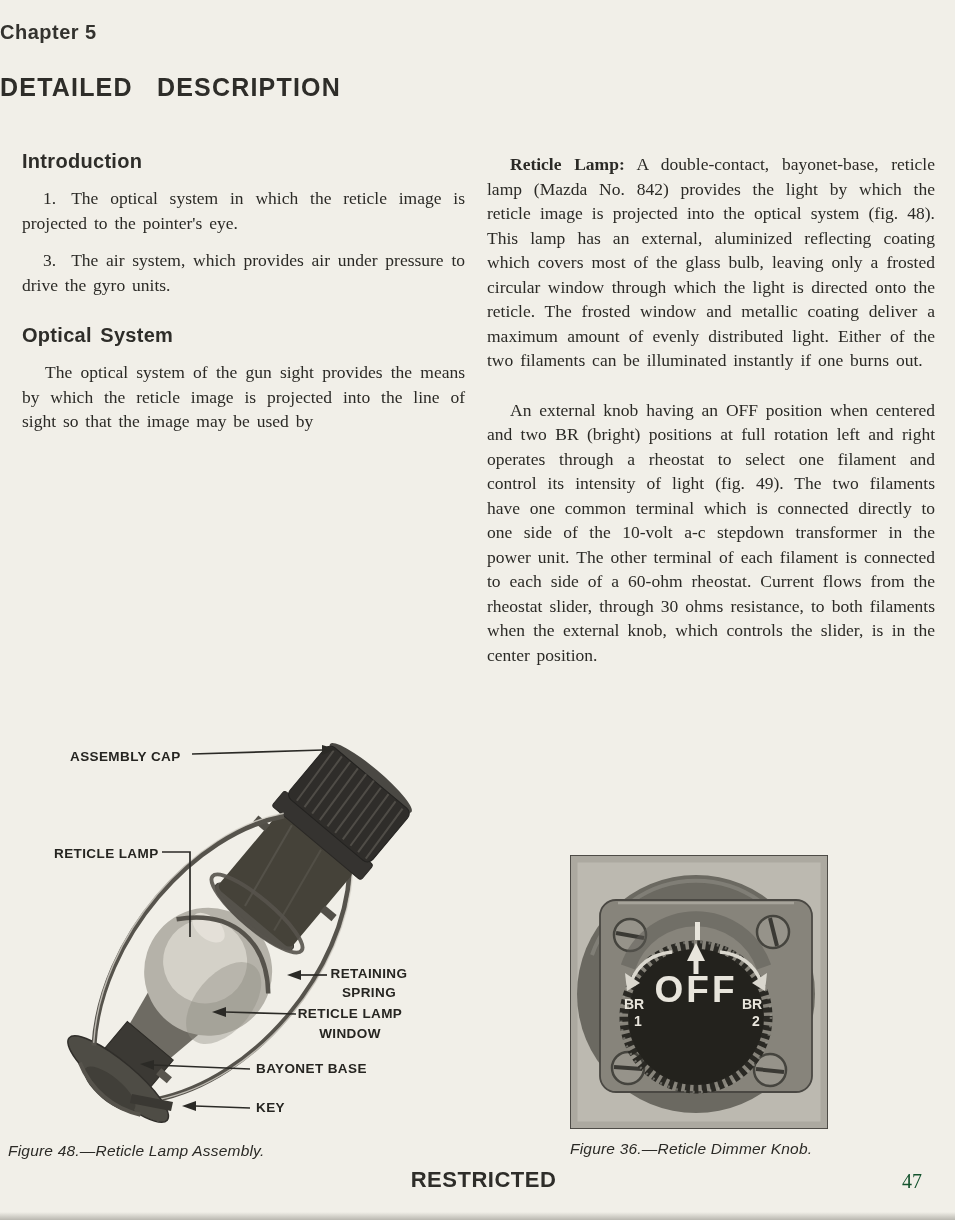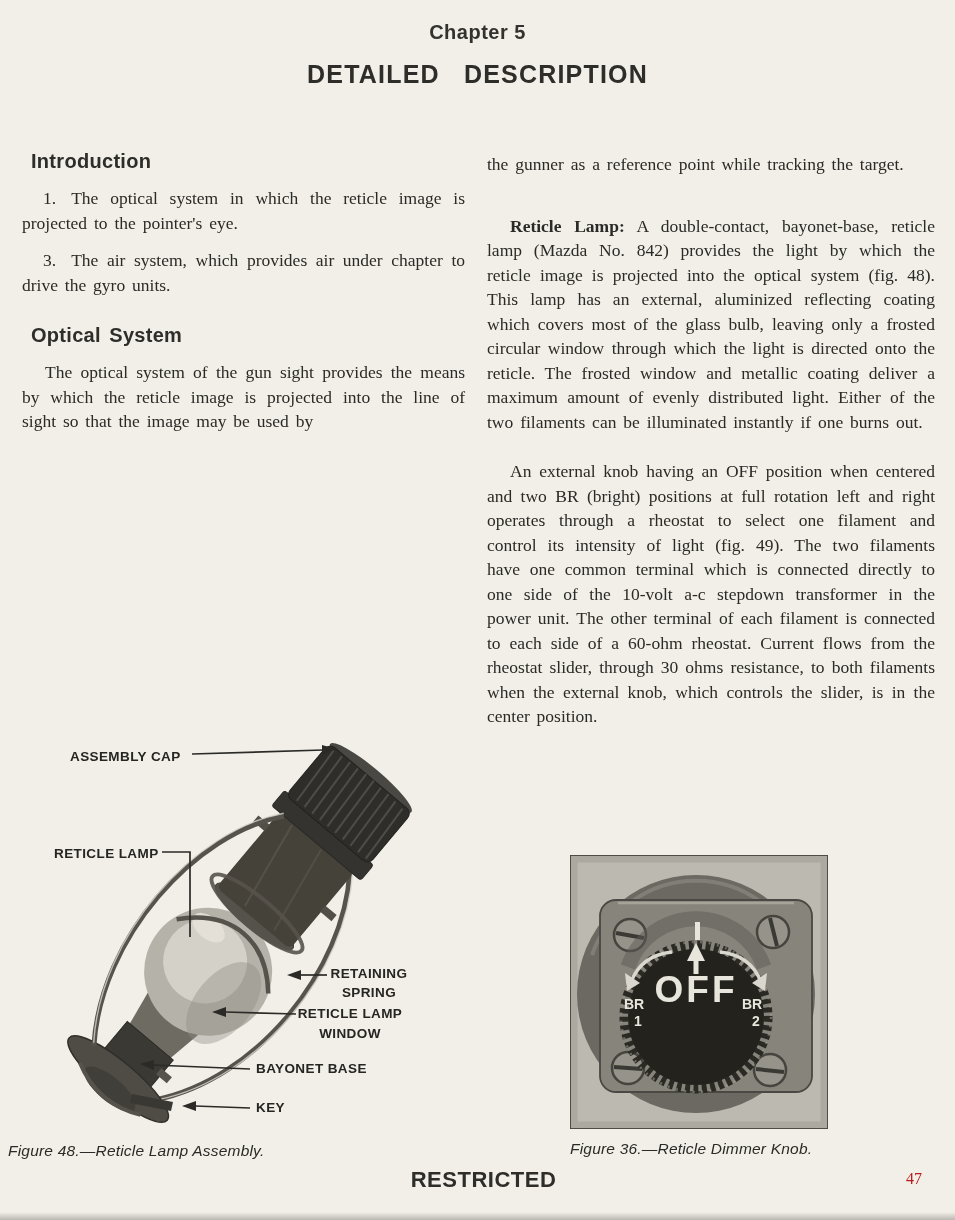--- a/index.html
+++ b/index.html
@@ -2,31 +2,31 @@
 <html><head>
 <meta charset="utf-8">
 <style>
   html,body{margin:0;padding:0}
   body{
     width:955px;height:1220px;position:relative;overflow:hidden;
     background:#f1efe8;color:#2b2a26;
     font-family:"Liberation Serif","DejaVu Serif",serif;
   }
   
-  .page-header{position:absolute;top:0;left:0;right:0;text-align:center}
+  .page-header{position:absolute;top:0;left:0;right:0;text-align:left}
   .chapter{font:700 20px "Liberation Sans",sans-serif;letter-spacing:.5px;margin-top:21px;color:#33322e}
-  .doctitle{font:700 25px "Liberation Sans",sans-serif;letter-spacing:1.2px;word-spacing:16px;margin-top:16px;color:#2e2d29}
+  .doctitle{font:700 25px "Liberation Sans",sans-serif;letter-spacing:1.2px;word-spacing:16px;margin-top:29px;color:#2e2d29}
   
   .col{
     position:absolute;font-size:17.5px;line-height:24.5px;text-align:justify;
     word-spacing:2.5px;color:#2b2a26;
   }
   .col-left{left:22px;top:150px;width:443px}
   .col-right{left:487px;top:152px;width:448px}
-  .col h2{font:700 20px "Liberation Sans",sans-serif;letter-spacing:.3px;margin:0 9px 13px;color:#2e2d29}
+  .col h2{font:700 20px "Liberation Sans",sans-serif;letter-spacing:.3px;margin:0 0 13px;color:#2e2d29}
   .col h2.spaced{margin-top:27px}
   .col p{margin:0 0 13px}
   .col p.ind{text-indent:23px}
   .col p.item{text-indent:21px}
   .num{margin-right:15px}
   .gap-big{margin-bottom:37px !important}
   .gap-med{margin-bottom:25px !important}
   .lead-b{font-weight:700}
   
   .fig48{position:absolute;left:20px;top:733px;width:460px}
@@ -39,44 +39,43 @@
   .fig48 .figcap{margin-top:7px;transform:translateX(-16px)}
   .fig49 .figcap{margin-top:11px;white-space:nowrap}
   .lbl{font:700 13.5px "Liberation Sans",sans-serif;letter-spacing:.4px;fill:#262521}
   .leader{stroke:#2b2a26;stroke-width:1.7;fill:none}
   .ah{fill:#2b2a26}
   
   .footer-classification{
     position:absolute;left:0;right:0;top:1167px;text-align:center;
     font:700 22px "Liberation Sans",sans-serif;letter-spacing:.5px;color:#2e2d29;margin-left:12px;
   }
-  .footer-page{position:absolute;top:1170px;right:33px;font-size:16px;color:#b91c1c}
+  .footer-page{position:absolute;top:1170px;right:33px;font-size:20px;color:#14532d}
   .scan-edge{
     position:absolute;left:0;right:0;bottom:0;height:8px;
     background:linear-gradient(to bottom,rgba(0,0,0,0),rgba(118,116,108,.45));
   }
 </style>
 </head>
 <body>
 
 <header class="page-header">
   <div class="chapter">Chapter 5</div>
   <div class="doctitle">DETAILED DESCRIPTION</div>
 </header>
 
 <section class="col col-left">
   <h2>Introduction</h2>
   <p class="item"><span class="num">1.</span><span>The optical system in which the reticle image is projected to the pointer's eye.</span></p>
-  <p class="item"><span class="num">3.</span><span>The air system, which provides air under chapter to drive the gyro units.</span></p>
+  <p class="item"><span class="num">3.</span><span>The air system, which provides air under pressure to drive the gyro units.</span></p>
   <h2 class="spaced">Optical System</h2>
   <p class="ind">The optical system of the gun sight provides the means by which the reticle image is projected into the line of sight so that the image may be used by</p>
 </section>
 
 <section class="col col-right">
-  <p class="gap-big">the gunner as a reference point while tracking the target.</p>
   <p class="ind gap-med"><b class="lead-b">Reticle Lamp:</b> <span>A double-contact, bayonet-base, reticle lamp (Mazda No. 842) provides the light by which the reticle image is projected into the optical system (fig. 48). This lamp has an external, aluminized reflecting coating which covers most of the glass bulb, leaving only a frosted circular window through which the light is directed onto the reticle. The frosted window and metallic coating deliver a maximum amount of evenly distributed light. Either of the two filaments can be illuminated instantly if one burns out.</span></p>
   <p class="ind">An external knob having an OFF position when centered and two BR (bright) positions at full rotation left and right operates through a rheostat to select one filament and control its intensity of light (fig. 49). The two filaments have one common terminal which is connected directly to one side of the 10-volt a-c stepdown transformer in the power unit. The other terminal of each filament is connected to each side of a 60-ohm rheostat. Current flows from the rheostat slider, through 30 ohms resistance, to both filaments when the external knob, which controls the slider, is in the center position.</p>
 </section>
 
 <figure class="fig48" style="margin:4px">
   <svg width="460" height="398" viewBox="0 0 460 398">
 
     <g transform="translate(215,198) rotate(40)">
 
       <path d="M 44,-120 C 104,-40 106,100 42,180" stroke="#56534c" stroke-width="5" fill="none"></path>

